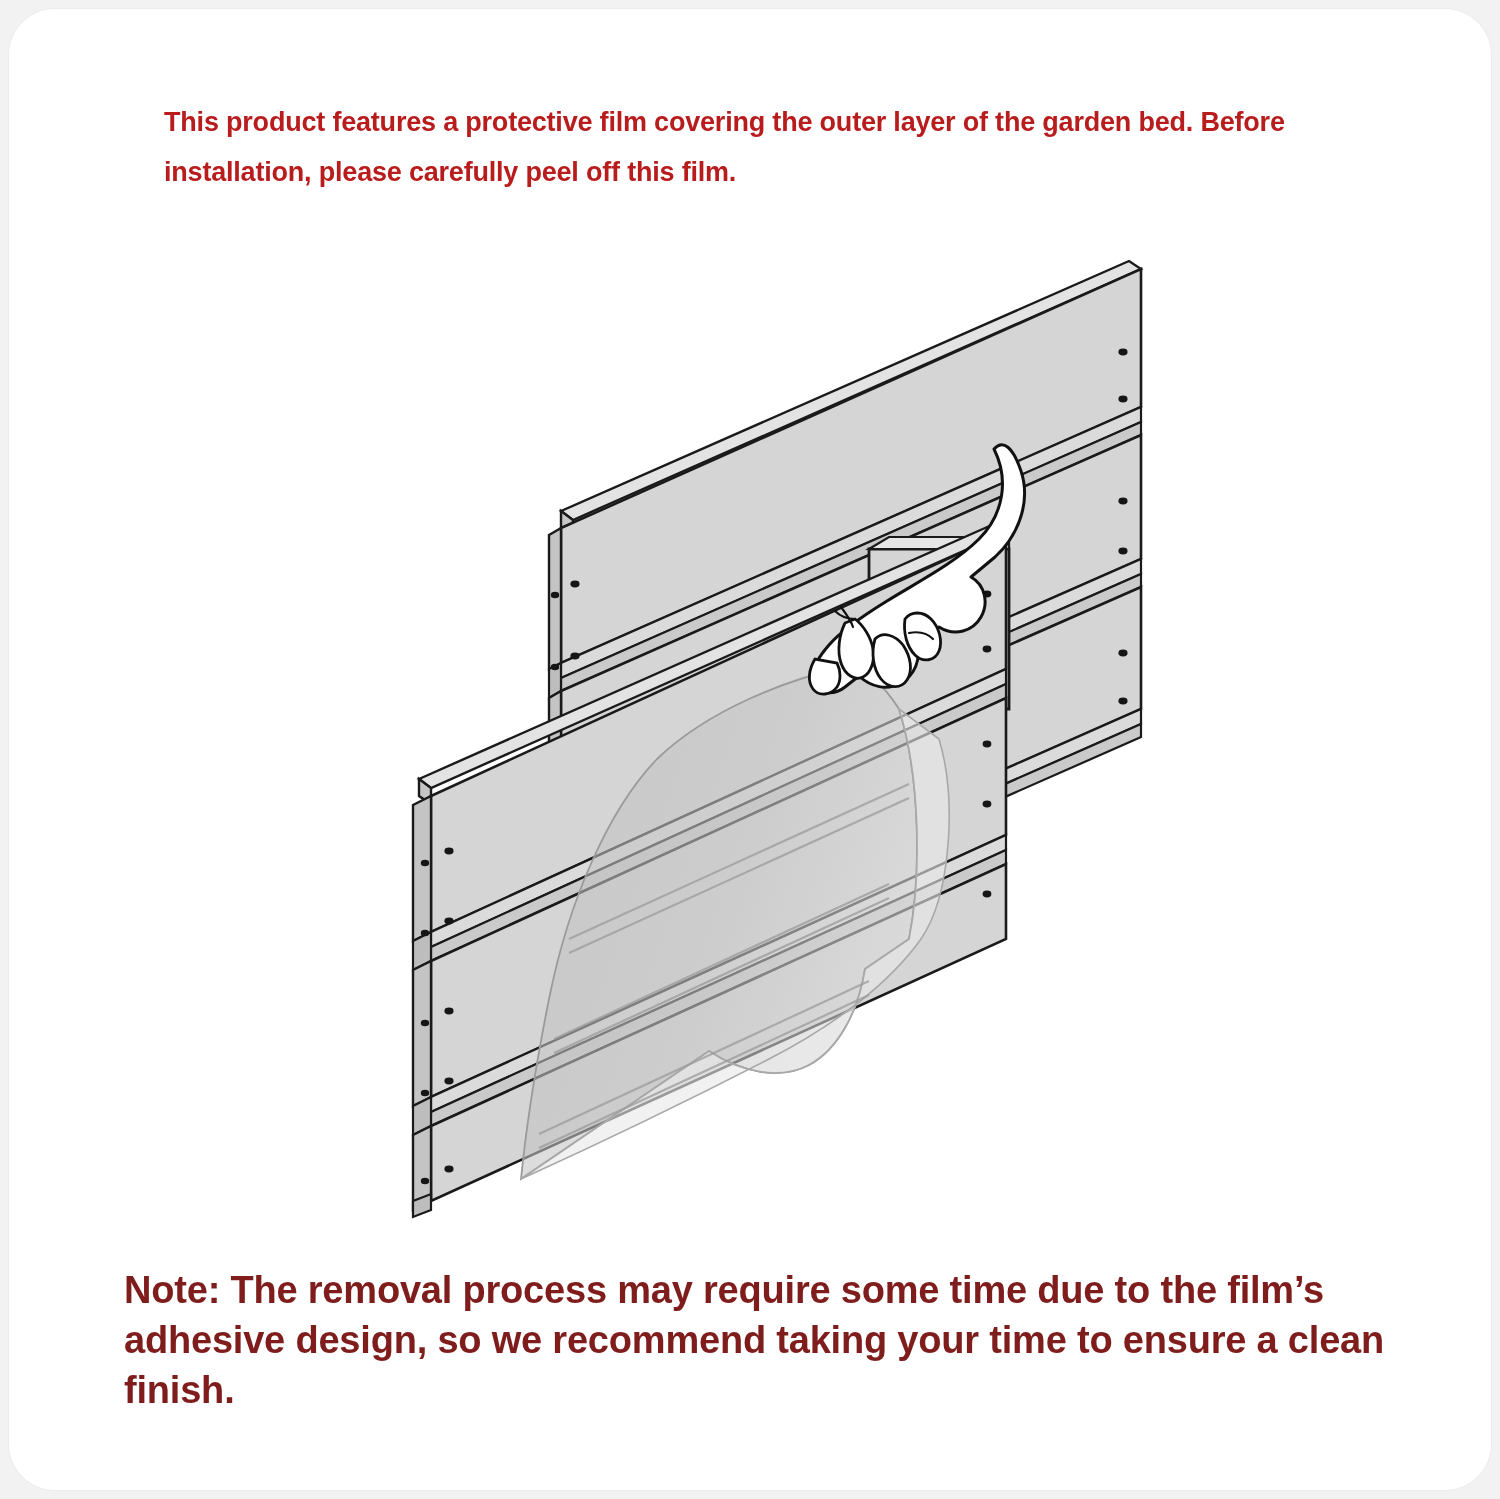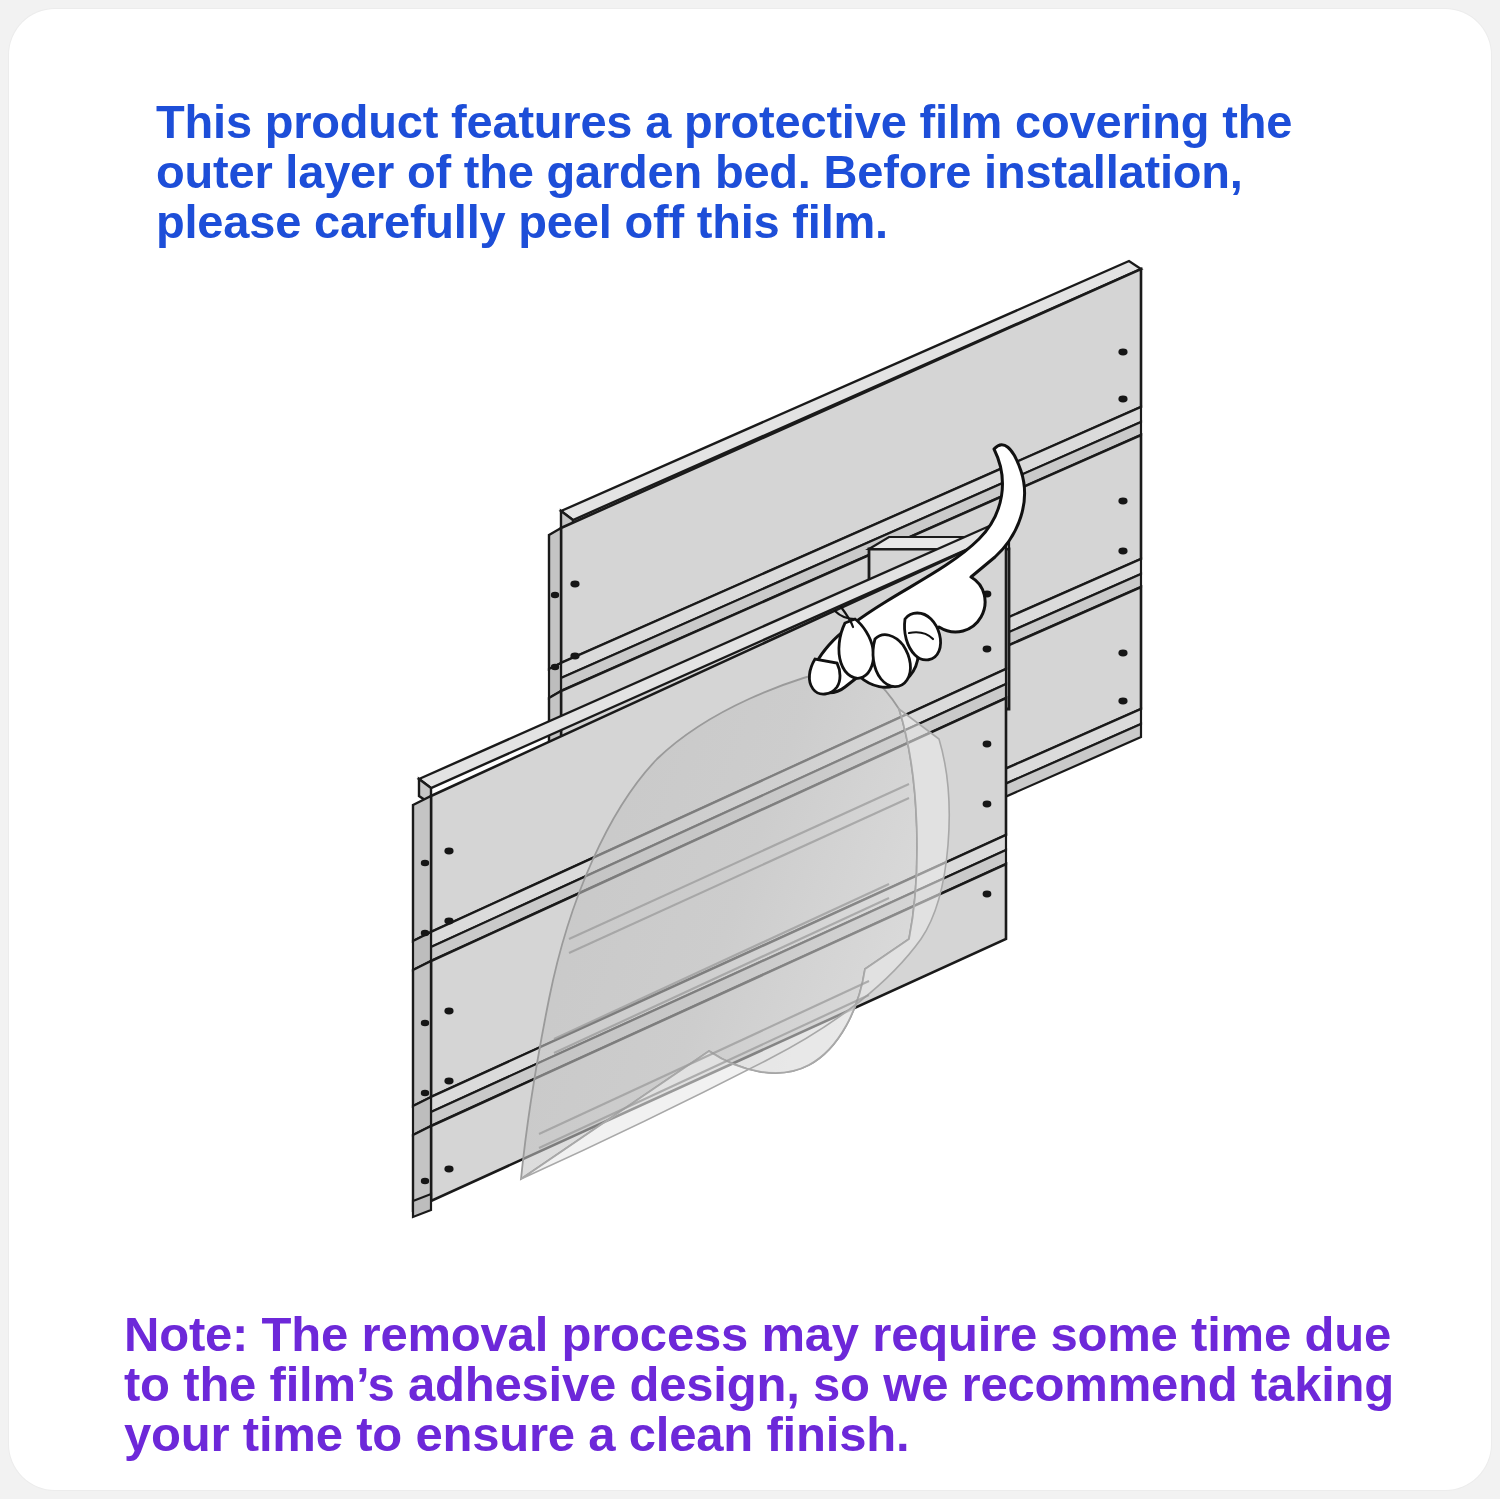--- a/index.html
+++ b/index.html
@@ -25,40 +25,40 @@
     top: 9px;
     width: 1482px;
     height: 1481px;
     background: #ffffff;
     border-radius: 46px;
     box-shadow: 0 0 0 1px #ececec;
     overflow: hidden;
   }
   .headline {
     position: absolute;
-    left: 147px;
+    left: 155px;
     top: 88px;
     width: 1205px;
-    color: #1d4ed8;
+    color: #b91c1c;
     font-family: "Liberation Sans Narrow", "Liberation Sans", sans-serif;
     font-weight: bold;
-    font-size: 47px;
+    font-size: 27px;
     line-height: 50px;
     letter-spacing: -0.2px;
     white-space: pre-wrap;
   }
   .note {
     position: absolute;
     left: 115px;
-    top: 1300px;
+    top: 1256px;
     width: 1280px;
-    color: #6d28d9;
+    color: #7f1d1d;
     font-family: "Liberation Sans Narrow", "Liberation Sans", sans-serif;
     font-weight: bold;
-    font-size: 49px;
+    font-size: 38px;
     line-height: 50px;
     letter-spacing: -0.2px;
     white-space: pre-wrap;
   }
   #illustration {
     position: absolute;
     left: 0;
     top: 230px;
     width: 1482px;
     height: 1010px;

